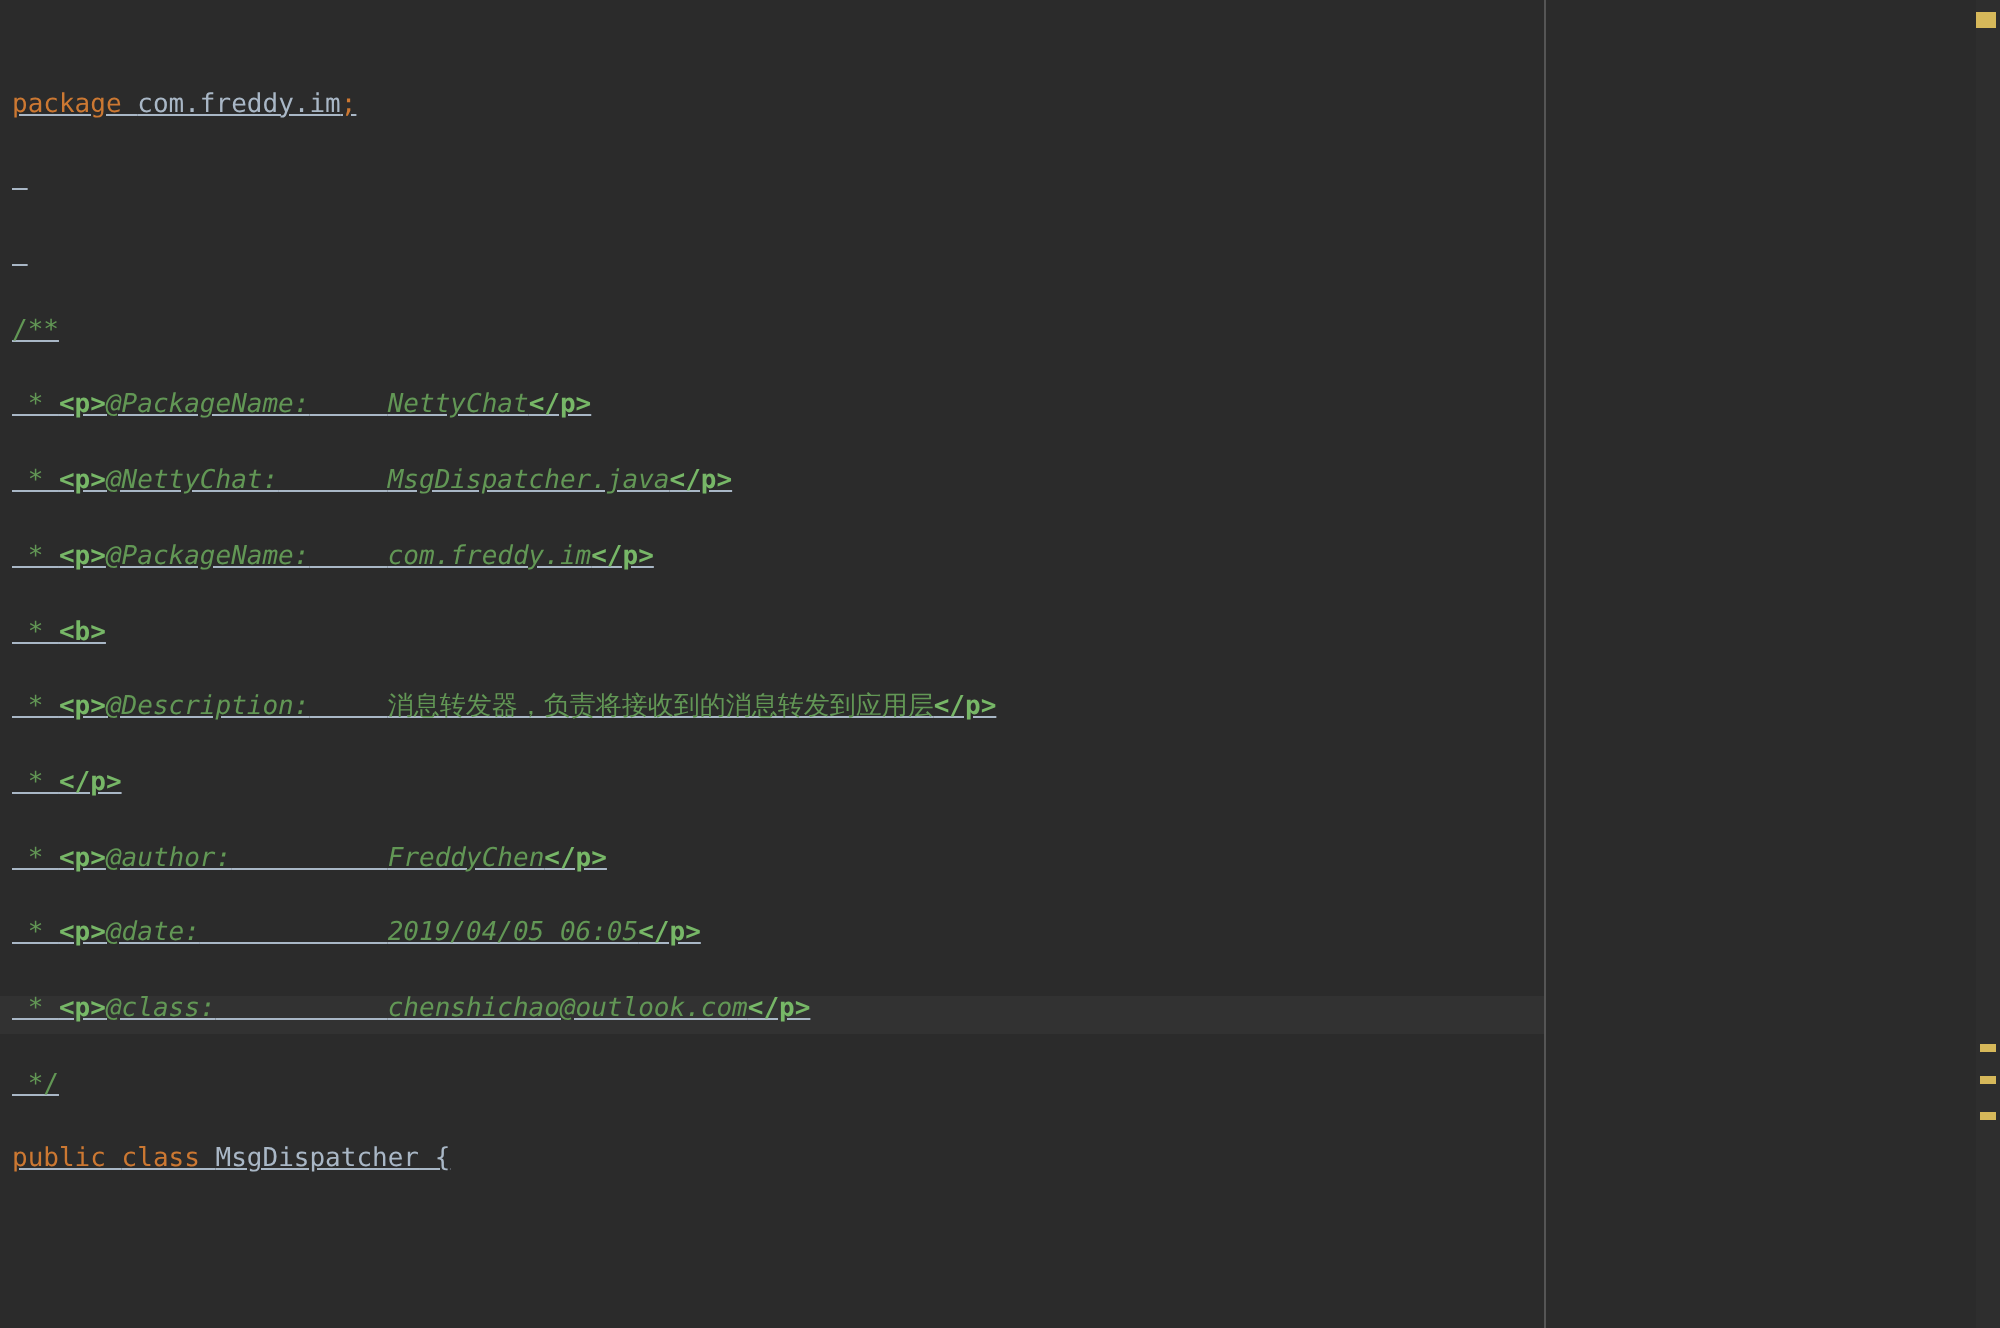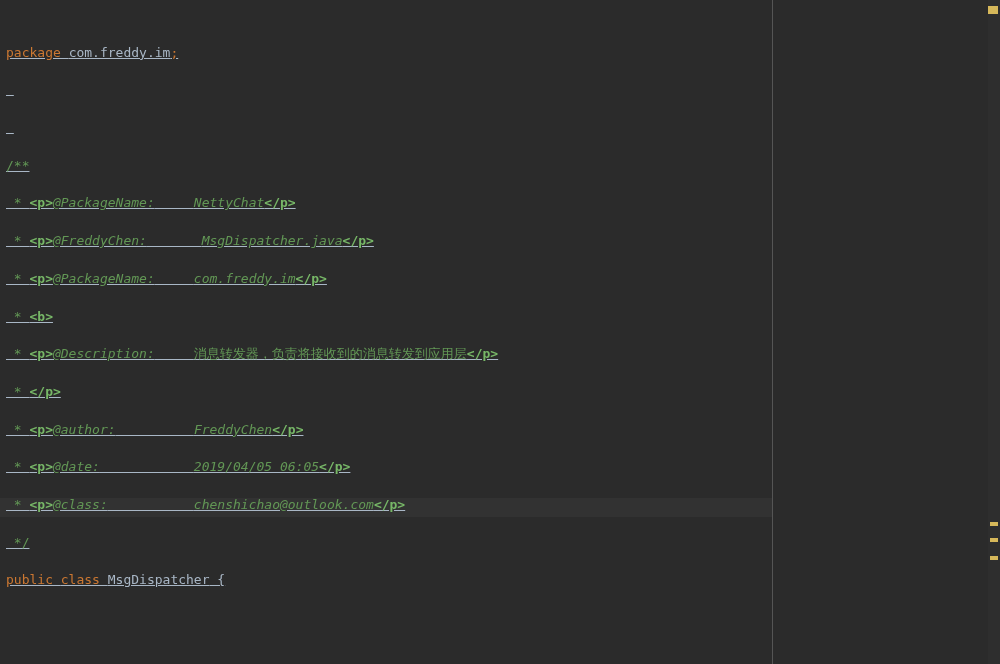--- a/index.html
+++ b/index.html
@@ -76,21 +76,21 @@
 <body>
 
 <div class="editor">
   <div class="code-area">
     <div class="highlight-line" id="hl" style="top: 498px;"></div>
 <span class="line"><span class="kw">package </span><span>com.freddy.im</span><span class="semi">;</span></span>
 <span class="line"> </span>
 <span class="line"> </span>
 <span class="line"><span class="doc">/**</span></span>
 <span class="line"><span class="doc"> * </span><span class="tag">&lt;p&gt;</span><span class="docit">@PackageName:</span><span class="docit">     </span><span class="docit">NettyChat</span><span class="tag">&lt;/p&gt;</span></span>
-<span class="line"><span class="doc"> * </span><span class="tag">&lt;p&gt;</span><span class="docit">@FreddyChen:</span><span class="docit">       </span><span class="docit">MsgDispatcher.java</span><span class="tag">&lt;/p&gt;</span></span>
+<span class="line"><span class="doc"> * </span><span class="tag">&lt;p&gt;</span><span class="docit">@NettyChat:</span><span class="docit">       </span><span class="docit">MsgDispatcher.java</span><span class="tag">&lt;/p&gt;</span></span>
 <span class="line"><span class="doc"> * </span><span class="tag">&lt;p&gt;</span><span class="docit">@PackageName:</span><span class="docit">     </span><span class="docit">com.freddy.im</span><span class="tag">&lt;/p&gt;</span></span>
 <span class="line"><span class="doc"> * </span><span class="tag">&lt;b&gt;</span></span>
 <span class="line"><span class="doc"> * </span><span class="tag">&lt;p&gt;</span><span class="docit">@Description:</span><span class="docit">     </span><span class="doc">消息转发器，负责将接收到的消息转发到应用层</span><span class="tag">&lt;/p&gt;</span></span>
 <span class="line"><span class="doc"> * </span><span class="tag">&lt;/p&gt;</span></span>
 <span class="line"><span class="doc"> * </span><span class="tag">&lt;p&gt;</span><span class="docit">@author:</span><span class="docit">          </span><span class="docit">FreddyChen</span><span class="tag">&lt;/p&gt;</span></span>
 <span class="line"><span class="doc"> * </span><span class="tag">&lt;p&gt;</span><span class="docit">@date:</span><span class="docit">            </span><span class="docit">2019/04/05 06:05</span><span class="tag">&lt;/p&gt;</span></span>
 <span class="line"><span class="doc"> * </span><span class="tag">&lt;p&gt;</span><span class="docit">@class:</span><span class="docit">           </span><span class="docit">chenshichao@outlook.com</span><span class="tag">&lt;/p&gt;</span></span>
 <span class="line"><span class="doc"> */</span></span>
 <span class="line"><span class="kw">public </span><span class="kw">class </span><span>MsgDispatcher</span><span> {</span></span>
 

